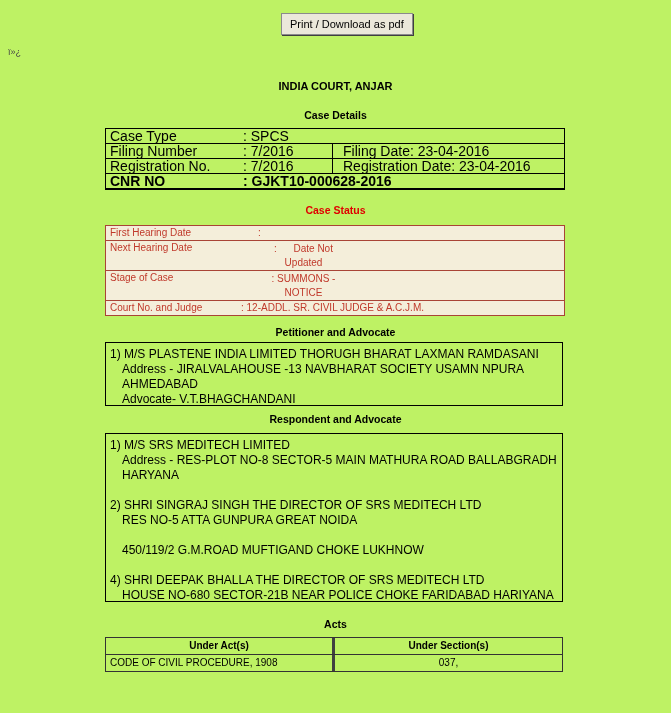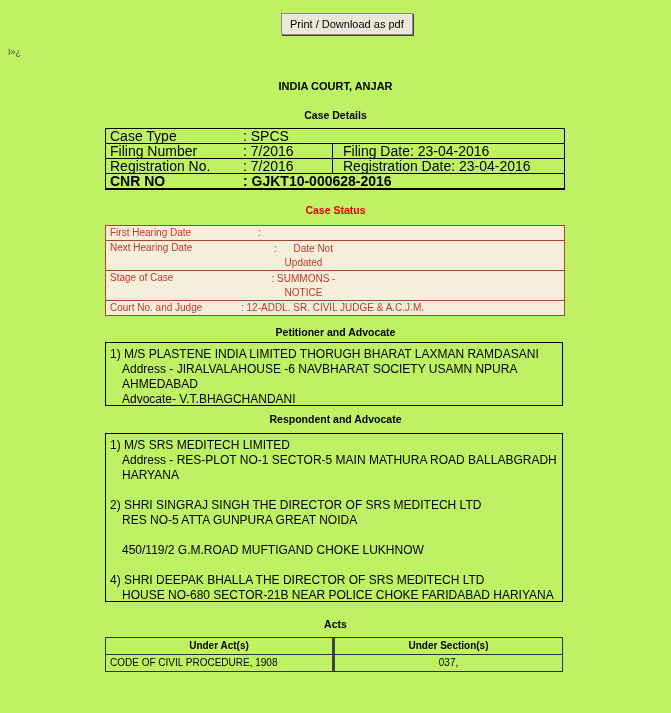--- a/index.html
+++ b/index.html
@@ -143,30 +143,30 @@
     <div class="s-row s-h15">
       <span class="s-label">Court No. and Judge</span>
       <span class="s-value-left">: 12-ADDL. SR. CIVIL JUDGE &amp; A.C.J.M.</span>
     </div>
   </div>
 
   <div class="section-heading" id="h-petitioner">Petitioner and Advocate</div>
 
   <div class="party-box" id="petitioner-box">
     <div class="p-name">1) M/S PLASTENE INDIA LIMITED THORUGH BHARAT LAXMAN RAMDASANI</div>
-    <div class="p-sub">Address - JIRALVALAHOUSE -6 NAVBHARAT SOCIETY USAMN NPURA AHMEDABAD</div>
+    <div class="p-sub">Address - JIRALVALAHOUSE -13 NAVBHARAT SOCIETY USAMN NPURA AHMEDABAD</div>
     <div class="p-sub">Advocate- V.T.BHAGCHANDANI</div>
   </div>
 
   <div class="section-heading" id="h-respondent">Respondent and Advocate</div>
 
   <div class="party-box" id="respondent-box">
     <div class="party">
       <div class="p-name">1) M/S SRS MEDITECH LIMITED</div>
-      <div class="p-sub">Address - RES-PLOT NO-1 SECTOR-5 MAIN MATHURA ROAD BALLABGRADH HARYANA</div>
+      <div class="p-sub">Address - RES-PLOT NO-8 SECTOR-5 MAIN MATHURA ROAD BALLABGRADH HARYANA</div>
     </div>
     <div class="party">
       <div class="p-name">2) SHRI SINGRAJ SINGH THE DIRECTOR OF SRS MEDITECH LTD</div>
       <div class="p-sub">RES NO-5 ATTA GUNPURA GREAT NOIDA</div>
     </div>
     <div class="party">
       <div class="p-sub">450/119/2 G.M.ROAD MUFTIGAND CHOKE LUKHNOW</div>
     </div>
     <div class="party">
       <div class="p-name">4) SHRI DEEPAK BHALLA THE DIRECTOR OF SRS MEDITECH LTD</div>

